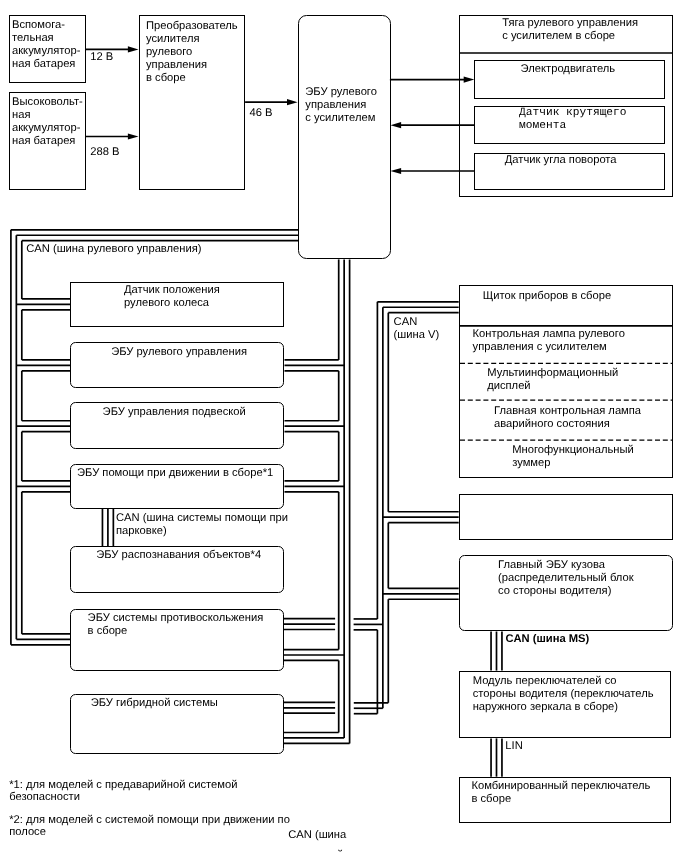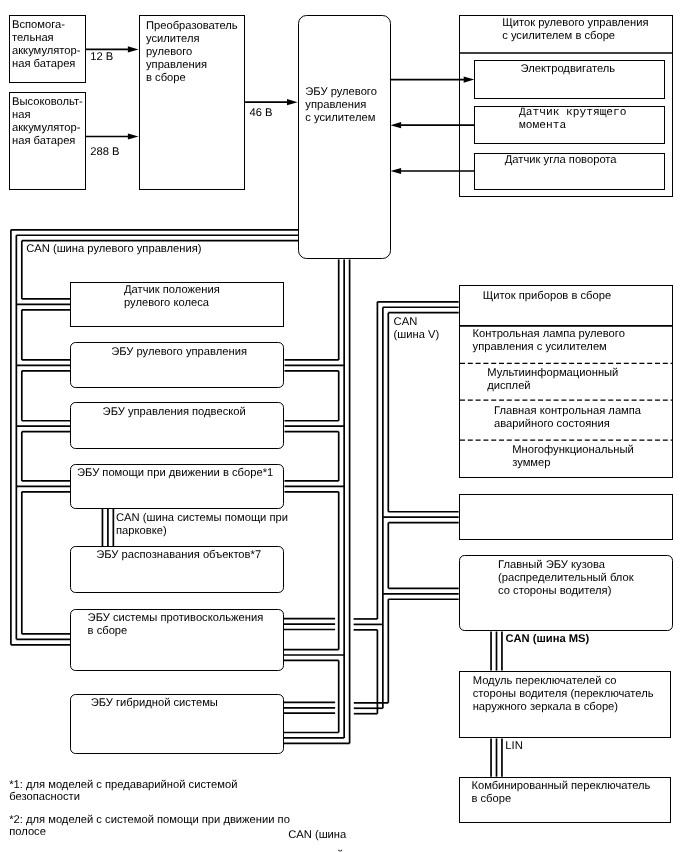--- a/index.html
+++ b/index.html
@@ -146,21 +146,21 @@
   <div class="box rbox" style="left:298px;top:15.2px;width:92.8px;height:244.2px;border-radius:8.5px;"></div>
   <div class="txt" style="left:305.3px;top:86.0px;width:92px;">ЭБУ рулевого
 управления
 с усилителем</div>
 
   <div class="txt" style="left:90.3px;top:50.7px;">12 В</div>
   <div class="txt" style="left:90.3px;top:145.5px;">288 В</div>
   <div class="txt" style="left:249.5px;top:106.7px;">46 В</div>
 
   <div class="box" style="left:459.2px;top:15.2px;width:213.4px;height:182.3px;"></div>
-  <div class="txt" style="left:502.2px;top:17.3px;">Щиток рулевого управления
+  <div class="txt" style="left:502.2px;top:17.3px;">Тяга рулевого управления
 с усилителем в сборе</div>
 
   <div class="box" style="left:474.3px;top:60.4px;width:190.7px;height:38.6px;"></div>
   <div class="txt" style="left:520.6px;top:63.2px;">Электродвигатель</div>
 
   <div class="box" style="left:474.3px;top:105.8px;width:190.7px;height:37.9px;"></div>
   <div class="txt" style="left:519.1px;top:107.2px;font-family:Liberation Mono, monospace;">Датчик крутящего
 момента</div>
 
   <div class="box" style="left:474.3px;top:153.2px;width:190.7px;height:37.3px;"></div>
@@ -178,21 +178,21 @@
   <div class="box rbox" style="left:69.9px;top:402.3px;width:214.6px;height:46.8px;"></div>
   <div class="txt" style="left:102.6px;top:405.7px;">ЭБУ управления подвеской</div>
 
   <div class="box rbox" style="left:69.9px;top:463.7px;width:214.6px;height:45px;"></div>
   <div class="txt" style="left:77px;top:467.1px;">ЭБУ помощи при движении в сборе*1</div>
 
   <div class="txt" style="left:116px;top:512.3px;">CAN (шина системы помощи при
 парковке)</div>
 
   <div class="box rbox" style="left:69.9px;top:545.7px;width:214.6px;height:47.8px;"></div>
-  <div class="txt" style="left:96.2px;top:549.1px;">ЭБУ распознавания объектов*7</div>
+  <div class="txt" style="left:96.2px;top:549.1px;">ЭБУ распознавания объектов*4</div>
 
   <div class="box rbox" style="left:69.9px;top:609.1px;width:214.6px;height:61.6px;"></div>
   <div class="txt" style="left:87.6px;top:612.3px;">ЭБУ системы противоскольжения
 в сборе</div>
 
   <div class="box rbox" style="left:69.9px;top:694px;width:214.6px;height:60.4px;"></div>
   <div class="txt" style="left:90.7px;top:697.4px;">ЭБУ гибридной системы</div>
 
   <div class="txt" style="left:288.2px;top:785px;line-height:20px;margin-top:40px;">CAN (шина
 тормозной системы

